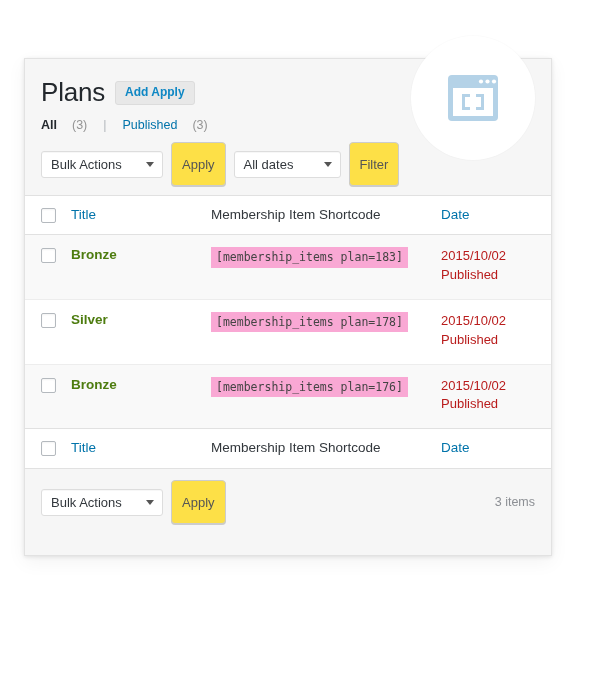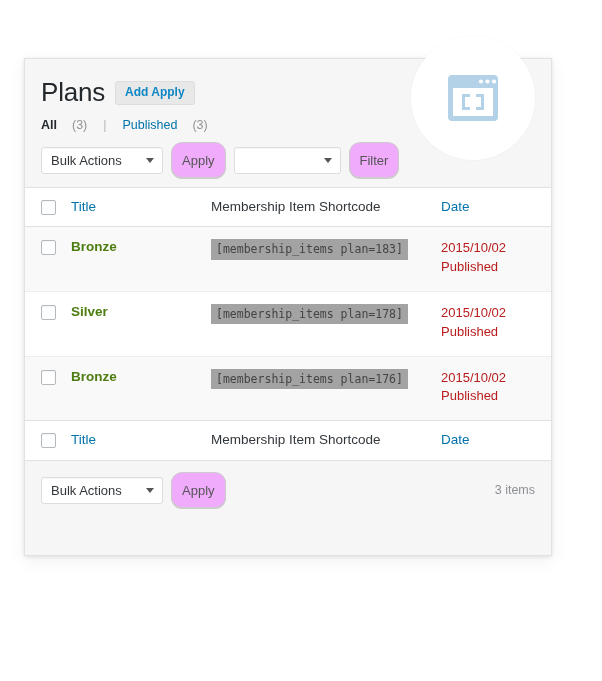--- a/index.html
+++ b/index.html
@@ -131,26 +131,26 @@
     width: 0;
     height: 0;
     border-left: 4px solid transparent;
     border-right: 4px solid transparent;
     border-top: 5px solid #555;
   }
   .sel-bulk { width: 122px; }
   .sel-dates { width: 107px; }
 
   .wp-button {
-    background: #f0abfc;
+    background: #fde047;
     border: 1px solid #cccccc;
-    border-radius: 11px;
+    border-radius: 4px;
     color: #555;
     font-size: 13px;
-    height: 36px;
+    height: 44px;
     padding: 0 10px;
     line-height: 25px;
     cursor: pointer;
     box-sizing: border-box;
     box-shadow: 0 1px 0 #cccccc;
     font-family: "Liberation Sans", sans-serif;
   }
 
   
   .list-table {
@@ -223,21 +223,21 @@
     font-weight: bold;
     font-size: 13.5px;
     text-decoration: none;
     cursor: pointer;
   }
   .shortcode {
     display: inline-block;
     font-family: "DejaVu Sans Mono", "Liberation Mono", monospace;
     font-size: 11.5px;
     color: #444;
-    background: #a3a3a3;
+    background: #f9a8d4;
     padding: 3px 5px;
     line-height: 1.25;
     white-space: nowrap;
   }
   .date-cell {
     color: #b91c1c;
     font-size: 13px;
     line-height: 1.45;
   }
 
@@ -290,20 +290,21 @@
       <span class="count">(3)</span>
     </div>
 
     <div class="tablenav top">
       <div class="wp-select sel-bulk">
         <span class="sel-label">Bulk Actions</span>
         <span class="caret"></span>
       </div>
       <button class="wp-button">Apply</button>
       <div class="wp-select sel-dates">
+        <span class="sel-label">All dates</span>
         <span class="caret"></span>
       </div>
       <button class="wp-button">Filter</button>
     </div>
 
     <table class="list-table">
       <colgroup>
         <col class="col-cb">
           <col class="col-title">
           <col class="col-short">

